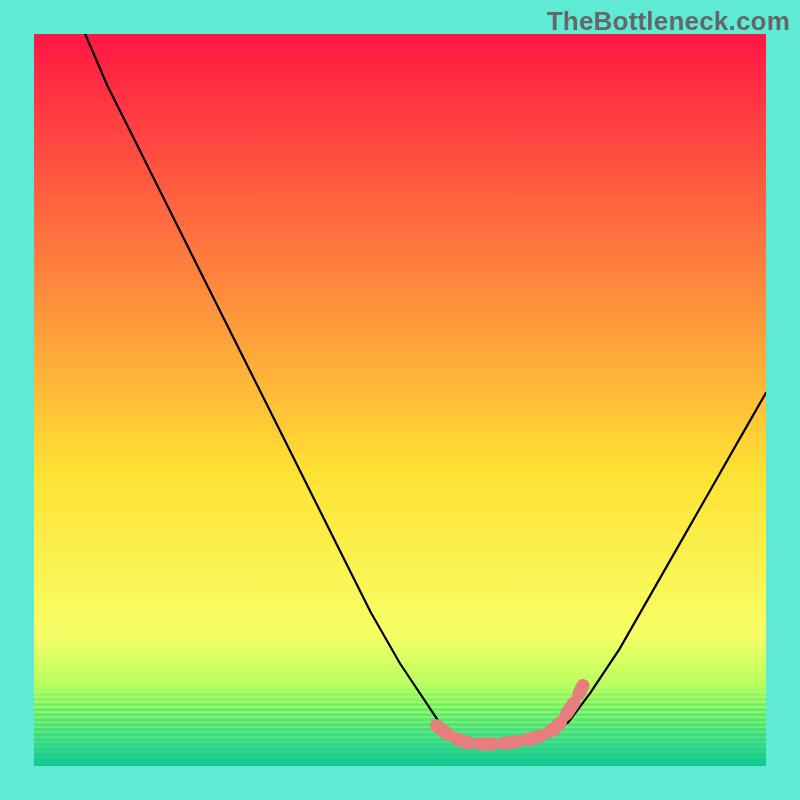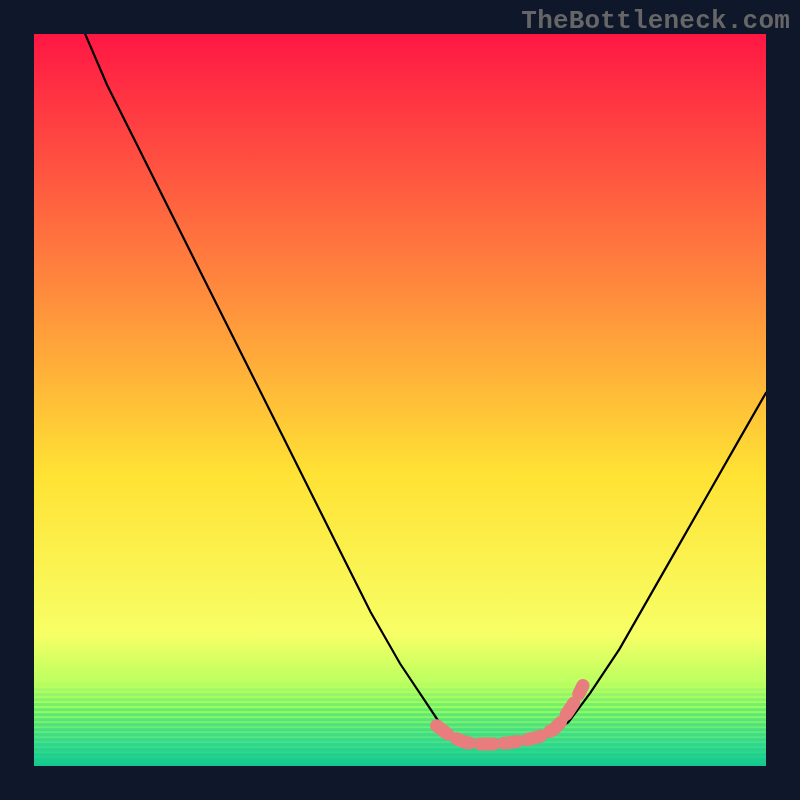--- a/index.html
+++ b/index.html
@@ -8,22 +8,21 @@
     width: 800px;
     height: 800px;
     overflow: hidden;
     background: #000;
     font-family: Arial, Helvetica, sans-serif;
   }
   .stage {
     position: relative;
     width: 800px;
     height: 800px;
-    background: #0f172a;
-    font-family: Liberation Mono, monospace;
+    background: #5eead4;
   }
   .plot-area {
     position: absolute;
     left: 34px;
     top: 34px;
     width: 732px;
     height: 732px;
   }
   .watermark {
     position: absolute;

